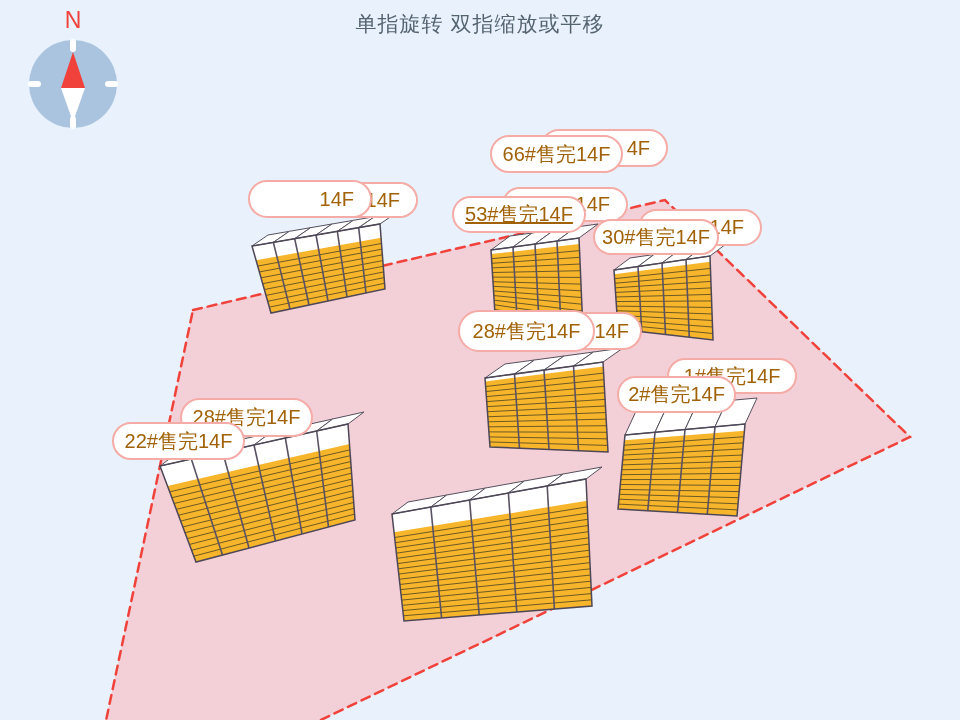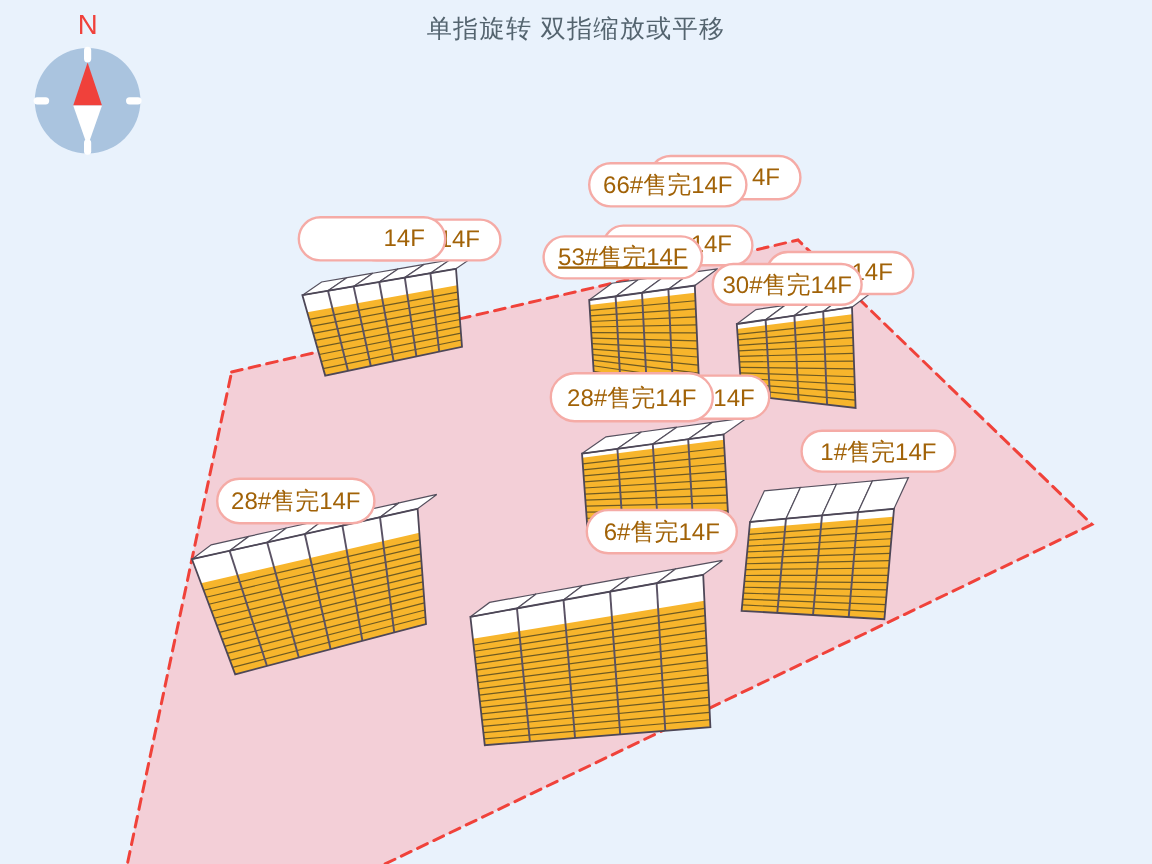--- a/index.html
+++ b/index.html
@@ -234,16 +234,17 @@
       <div class="pill right" style="left: 248px; top: 180px; width: 124px; height: 38px; border-radius: 19px; z-index: 2;">14F</div>
       <div class="pill right" style="left: 540px; top: 129px; width: 128px; height: 38px; border-radius: 19px; z-index: 4;">4F</div>
       <div class="pill" style="left: 490px; top: 135px; width: 133px; height: 38px; border-radius: 19px; z-index: 5;">66#售完14F</div>
       <div class="pill right" style="left: 502px; top: 187px; width: 126px; height: 35px; border-radius: 17.5px; z-index: 6;">14F</div>
       <div class="pill" style="left: 452px; top: 196px; width: 134px; height: 37px; border-radius: 18.5px; z-index: 7; text-decoration: underline;">53#售完14F</div>
       <div class="pill right" style="left: 638px; top: 209px; width: 124px; height: 37px; border-radius: 18.5px; z-index: 8;">14F</div>
       <div class="pill" style="left: 593px; top: 219px; width: 126px; height: 36px; border-radius: 18px; z-index: 9;">30#售完14F</div>
       <div class="pill" style="left: 508px; top: 312px; width: 134px; height: 38px; border-radius: 19px; z-index: 10;">29#售完14F</div>
       <div class="pill" style="left: 458px; top: 310px; width: 137px; height: 42px; border-radius: 21px; z-index: 11;">28#售完14F</div>
       <div class="pill" style="left: 667px; top: 358px; width: 130px; height: 36px; border-radius: 18px; z-index: 12;">1#售完14F</div>
-      <div class="pill" style="left: 488px; top: 424px; width: 127px; height: 38px; border-radius: 19px; z-index: 14;">6#售完14F</div>
+      <div class="pill" style="left: 617px; top: 376px; width: 119px; height: 37px; border-radius: 18.5px; z-index: 13;">2#售完14F</div>
       <div class="pill" style="left: 180px; top: 398px; width: 133px; height: 39px; border-radius: 19.5px; z-index: 18;">28#售完14F</div>
+      <div class="pill" style="left: 112px; top: 422px; width: 133px; height: 38px; border-radius: 19px; z-index: 19;">22#售完14F</div>
     </div>
 </div>
 
 </body></html>

